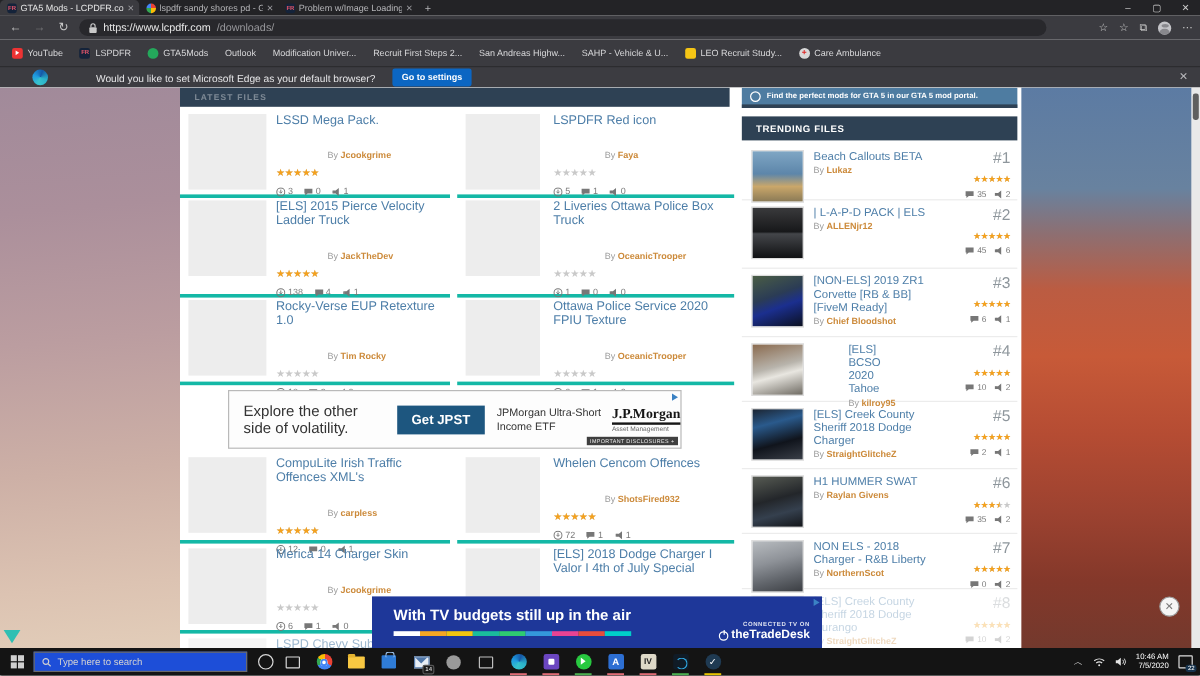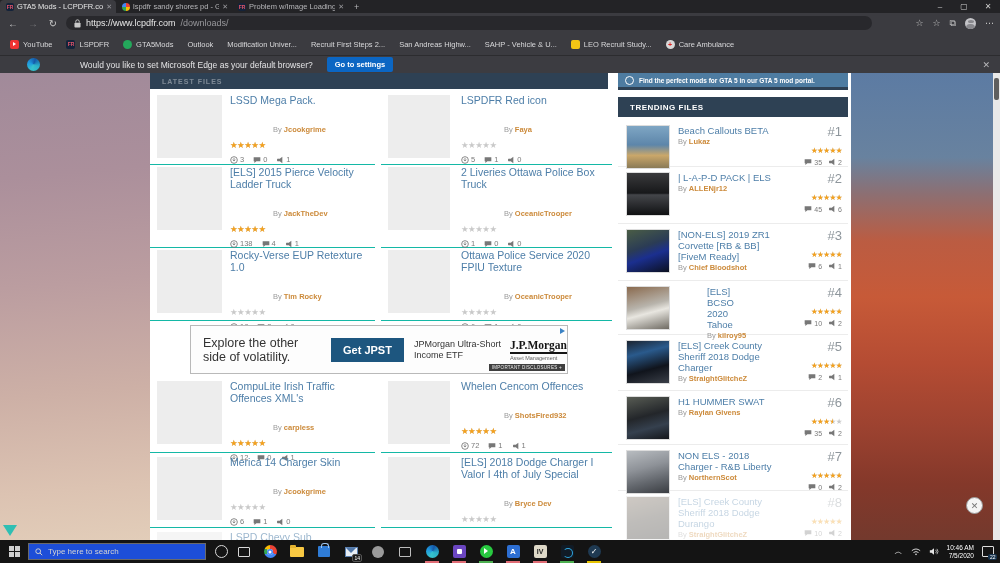--- a/index.html
+++ b/index.html
@@ -52,21 +52,21 @@
     background:linear-gradient(175deg,#a18a9a 0%,#ab8f9b 22%,#bb9da0 45%,#cdb0a6 68%,#dcc3b2 88%,#e2cdb9 100%);}
   .bg-right{position:absolute;left:851px;top:0;width:142px;height:467px;
     background:linear-gradient(180deg,#5c7ba3 0%,#68829f 18%,#8d6f72 26%,#bb5c42 36%,#c75a38 48%,#b54c33 62%,#9c4230 76%,#84382a 88%,#73392d 100%);}
   .scrollbar{position:absolute;left:993px;top:0;width:7px;height:467px;background:#e9e9e9;}
   .scroll-thumb{position:absolute;left:1px;top:5px;width:5px;height:22px;background:#5f5f5f;border-radius:2px;}
   .content{position:absolute;left:150px;top:0;width:701px;height:467px;background:#fff;}
   .left-topbar{position:absolute;left:0;top:0;width:458px;height:16px;background:#2e4154;display:flex;align-items:center;}
   .left-topbar span{margin-left:12px;font-size:7px;letter-spacing:1px;color:rgba(255,255,255,.38);font-weight:bold;}
   .main-col{position:absolute;left:0;top:0;width:462px;height:467px;overflow:hidden;}
   .frow{position:absolute;left:0;width:462px;}
-  .fcell{position:absolute;top:0;height:100%;border-bottom:1px solid #14b8a6;}
+  .fcell{position:absolute;top:0;height:100%;border-bottom:3px solid #14b8a6;}
   .fcell.l{left:0;width:225px;}
   .fcell.r{left:231px;width:231px;}
   .fcell.noline{border-bottom:none;}
   .fthumb{position:absolute;left:7px;top:2px;width:65px;height:63px;background:#ededed;}
   .fcell.r .fthumb{width:62px;}
   .finfo{position:absolute;left:80px;top:1px;right:4px;}
   .ftitle{font-size:10.5px;line-height:12px;color:#4d7ea8;}
   .byline{font-size:7.5px;color:#9b9b9b;margin-top:19px;padding-left:43px;}
   .byline b{color:#cc8a3a;font-weight:bold;}
   .stars{position:relative;display:inline-block;font-size:8.5px;line-height:9px;letter-spacing:-.5px;color:#c9c9c9;margin-top:2px;white-space:nowrap;}
@@ -798,20 +798,42 @@
                       </svg>
                     </span>
                     <span>2</span>
                   </span>
                 </div></div>
             </div>
           </div>
       </div>
     </div>
 
+    <div class="td-ad">
+      <div class="td-head">With TV budgets still up in the air</div>
+      <div class="td-bar" id="tdBar">
+          <i style="background: rgb(255, 255, 255);"></i>
+          <i style="background: rgb(245, 166, 35);"></i>
+          <i style="background: rgb(241, 196, 15);"></i>
+          <i style="background: rgb(26, 188, 156);"></i>
+          <i style="background: rgb(46, 204, 113);"></i>
+          <i style="background: rgb(52, 152, 219);"></i>
+          <i style="background: rgb(232, 67, 147);"></i>
+          <i style="background: rgb(231, 76, 60);"></i>
+          <i style="background: rgb(0, 206, 201);"></i>
+        </div>
+      <div class="td-right">
+        <div class="td-kicker">CONNECTED TV ON</div>
+        <div class="td-brand">
+            <span class="td-power"></span>
+            <span>theTradeDesk</span>
+          </div>
+      </div>
+      <div class="adchoice"></div>
+    </div>
     <div class="ad-close">✕</div>
     <div class="privacy-tri"></div>
   </div>
 
   <div class="taskbar">
     <div class="startbtn">
         <div class="winlogo">
           <i></i>
           <i></i>
           <i></i>

